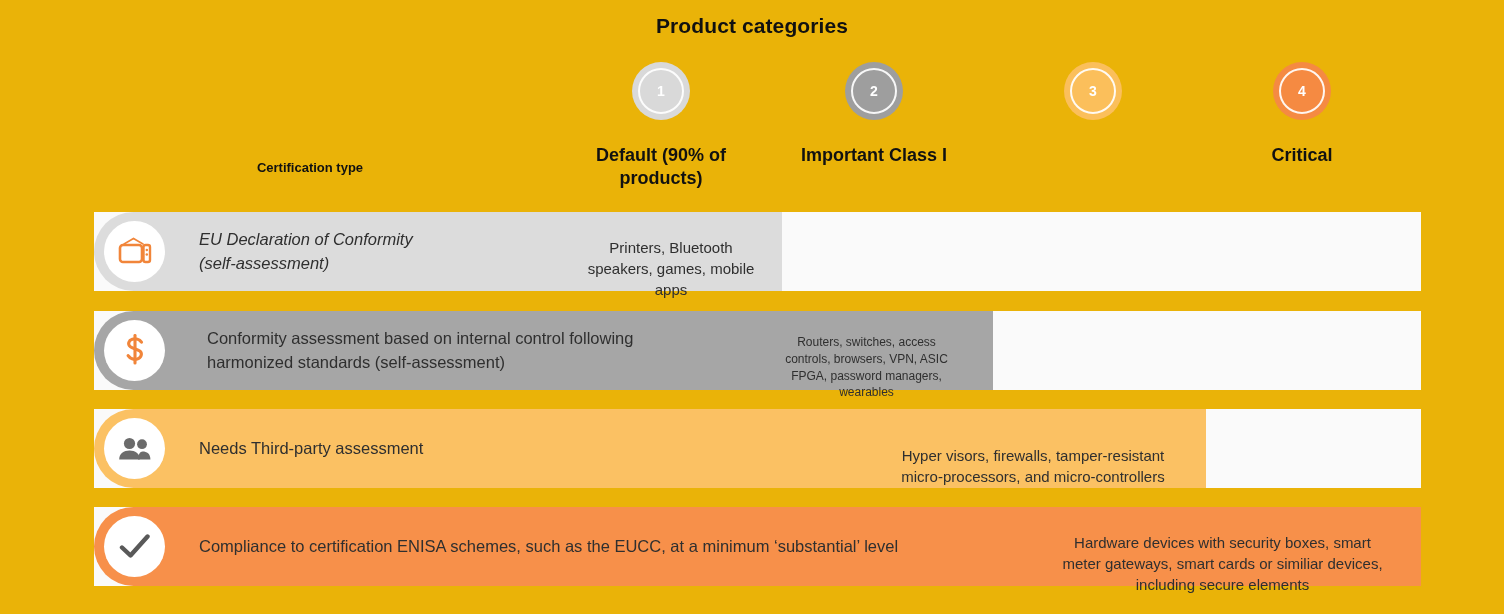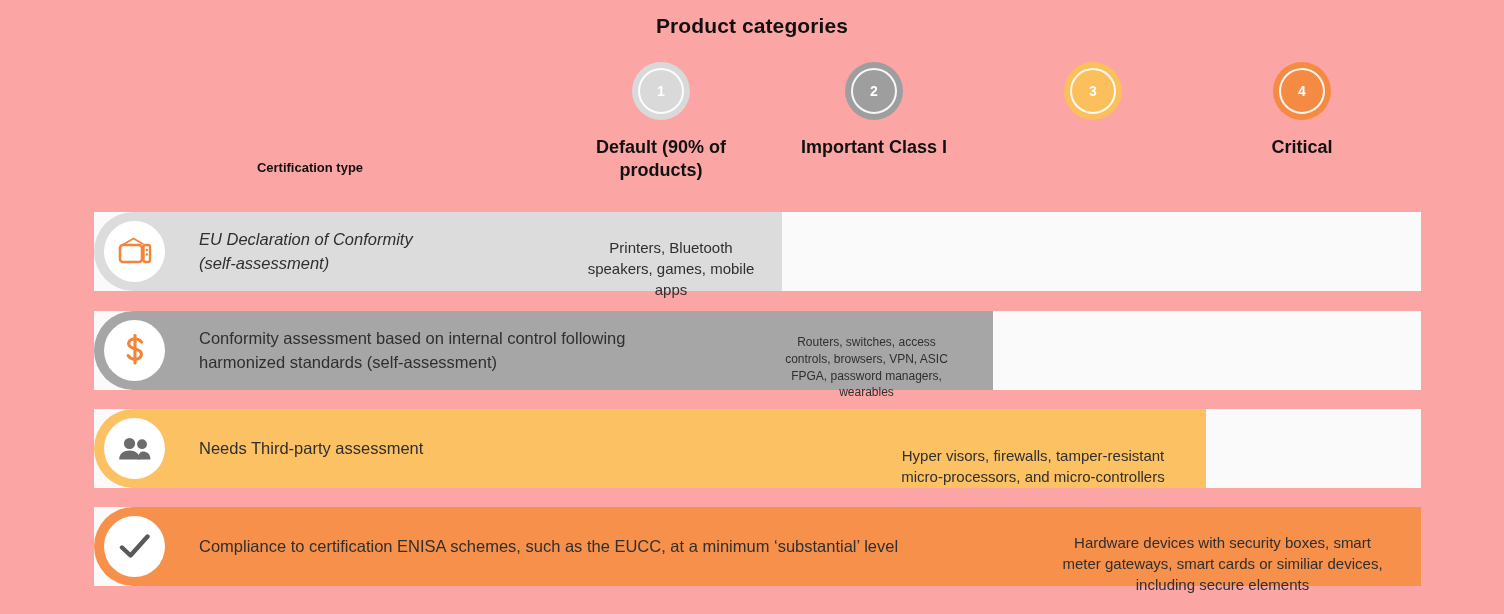--- a/index.html
+++ b/index.html
@@ -8,21 +8,21 @@
     background: #ffffff;
   }
   body {
     font-family: "Liberation Sans", sans-serif;
     -webkit-font-smoothing: antialiased;
   }
   #canvas {
     position: relative;
     width: 1504px;
     height: 614px;
-    background: #fca5a5;
+    background: #eab308;
     overflow: hidden;
   }
 
   
   .chart-title {
     position: absolute;
     left: 0;
     top: 14px;
     width: 1504px;
     text-align: center;
@@ -62,21 +62,21 @@
   }
   .badge-num {
     position: relative;
     z-index: 2;
     font-size: 14px;
     font-weight: 700;
     color: #ffffff;
     line-height: 1;
   }
   .col-label {
-    margin-top: 16px;
+    margin-top: 24px;
     font-size: 18px;
     font-weight: 700;
     color: #111111;
     line-height: 1.25;
   }
 
   
   .cert-type-head {
     position: absolute;
     left: 100px;
@@ -216,21 +216,21 @@
     <div class="track"></div>
     <div class="fill" style="width:899px;background:#a6a6a6;"></div>
     <div class="icon-circle">
       <span>
         <svg width="26" height="34" viewBox="0 0 26 34" aria-hidden="true">
           <path d="M19.5 8.2 C17.5 5.3 13.6 4.3 10.3 5.3 C6.6 6.4 5.4 10.3 8.2 12.6 C10.6 14.6 15.5 14.9 18 17.2 C20.6 19.6 19.3 23.9 15.4 24.9 C11.9 25.8 8 24.6 6.1 21.6" fill="none" stroke="#f1853a" stroke-width="3.1" stroke-linecap="round"></path>
           <path d="M13 1.5 L13 29" stroke="#f1853a" stroke-width="3.1" stroke-linecap="round"></path>
         </svg>
       </span>
     </div>
-    <div class="row-label" style="width:600px;">Conformity assessment based on internal control following
+    <div class="row-label" style="width:600px;margin-left:8px;">Conformity assessment based on internal control following
 harmonized standards (self-assessment)</div>
     <div class="cell-text" style="left:646px;width:253px;font-size:12px;">Routers, switches, access
 controls, browsers, VPN, ASIC
 FPGA, password managers,
 wearables</div>
   </div>
 
   <div class="row" style="top:409px;">
     <div class="track"></div>
     <div class="fill" style="width:1112px;background:#fbc163;"></div>

